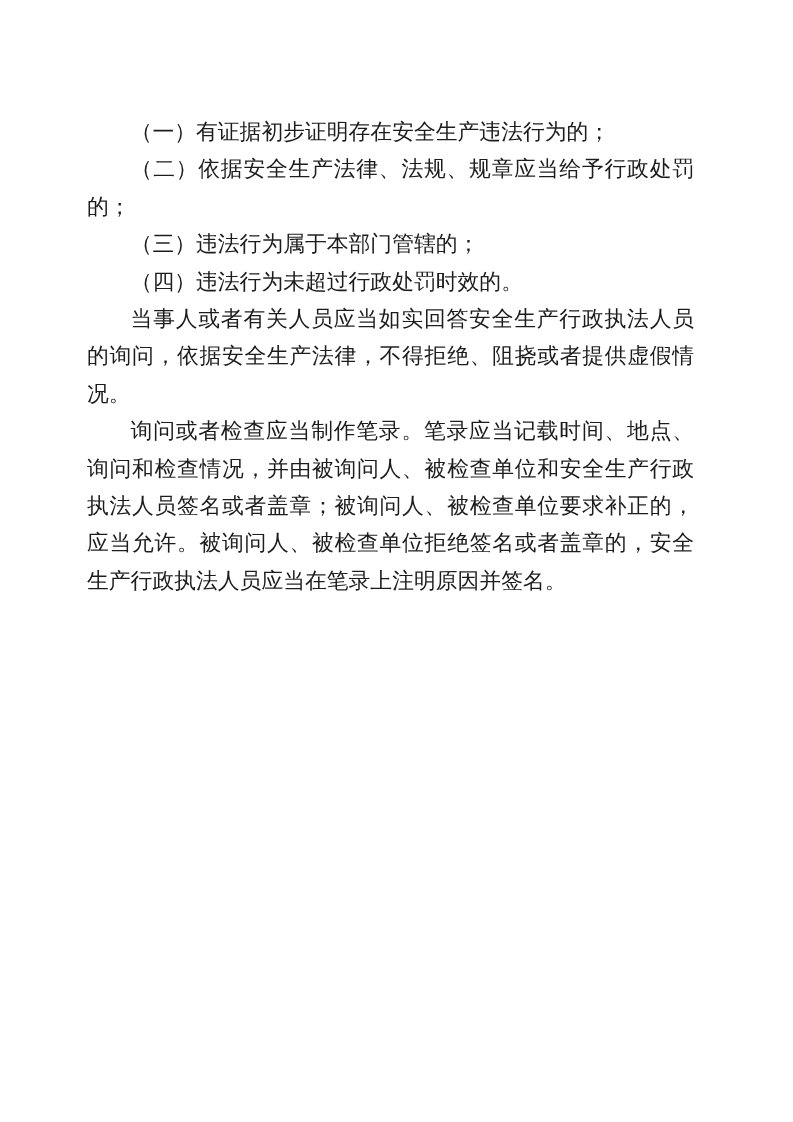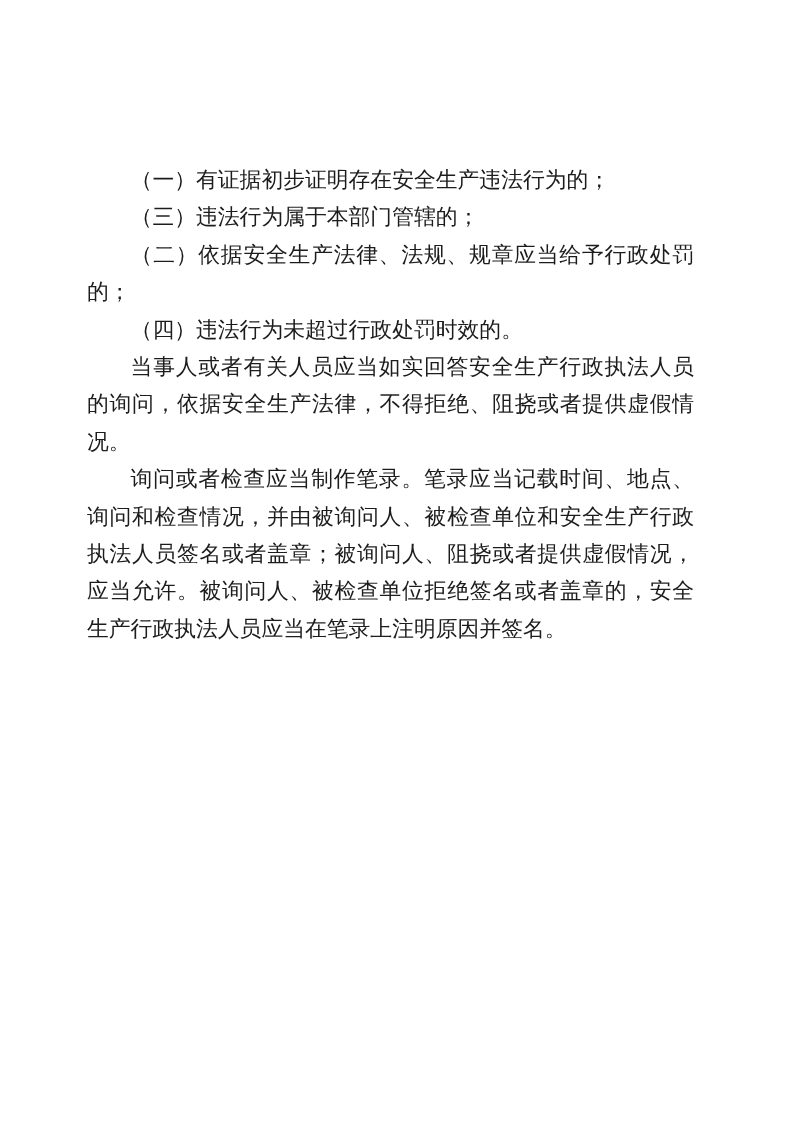--- a/index.html
+++ b/index.html
@@ -18,35 +18,34 @@
   .doc-body {
     position: absolute;
     left: 87px;
     top: 114px;
     width: 607px;
     color: #1c1c1c;
     font-size: 21.8px;
     line-height: 37.4px;
     text-align: justify;
     letter-spacing: 0;
-    margin-top: 48px;
   }
   .doc-body p {
     margin: 0;
     padding: 0;
     text-indent: 2em;
     word-break: normal;
     line-break: strict;
   }
 </style>
 </head>
 <body>
 
 <div class="page">
   <div class="doc-body">
     <p>（一）有证据初步证明存在安全生产违法行为的；</p>
+    <p>（二）依据安全生产法律、法规、规章应当给予行政处罚的；</p>
     <p>（三）违法行为属于本部门管辖的；</p>
-    <p>（二）依据安全生产法律、法规、规章应当给予行政处罚的；</p>
     <p>（四）违法行为未超过行政处罚时效的。</p>
     <p>当事人或者有关人员应当如实回答安全生产行政执法人员的询问，依据安全生产法律，不得拒绝、阻挠或者提供虚假情况。</p>
-    <p>询问或者检查应当制作笔录。笔录应当记载时间、地点、询问和检查情况，并由被询问人、被检查单位和安全生产行政执法人员签名或者盖章；被询问人、阻挠或者提供虚假情况，应当允许。被询问人、被检查单位拒绝签名或者盖章的，安全生产行政执法人员应当在笔录上注明原因并签名。</p>
+    <p>询问或者检查应当制作笔录。笔录应当记载时间、地点、询问和检查情况，并由被询问人、被检查单位和安全生产行政执法人员签名或者盖章；被询问人、被检查单位要求补正的，应当允许。被询问人、被检查单位拒绝签名或者盖章的，安全生产行政执法人员应当在笔录上注明原因并签名。</p>
   </div>
 </div>
 
 </body></html>

